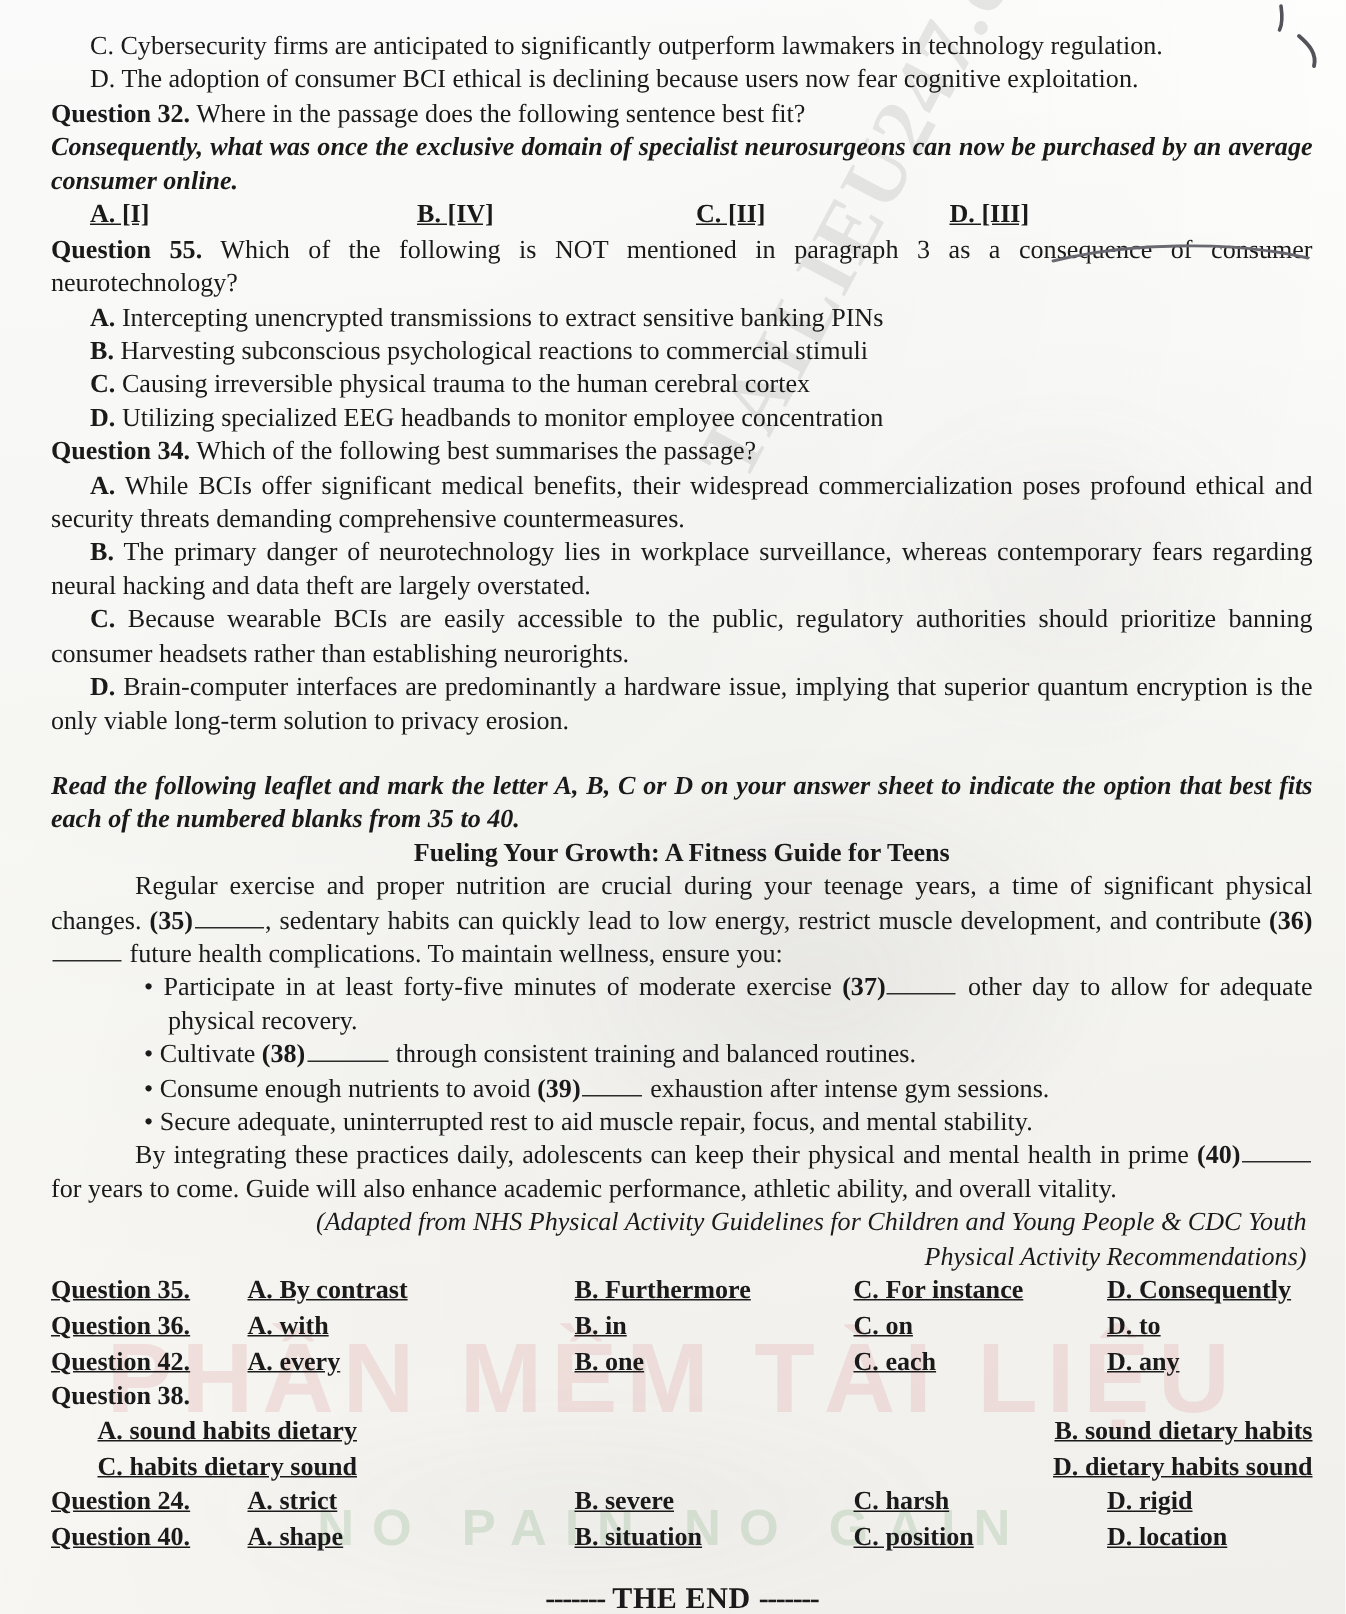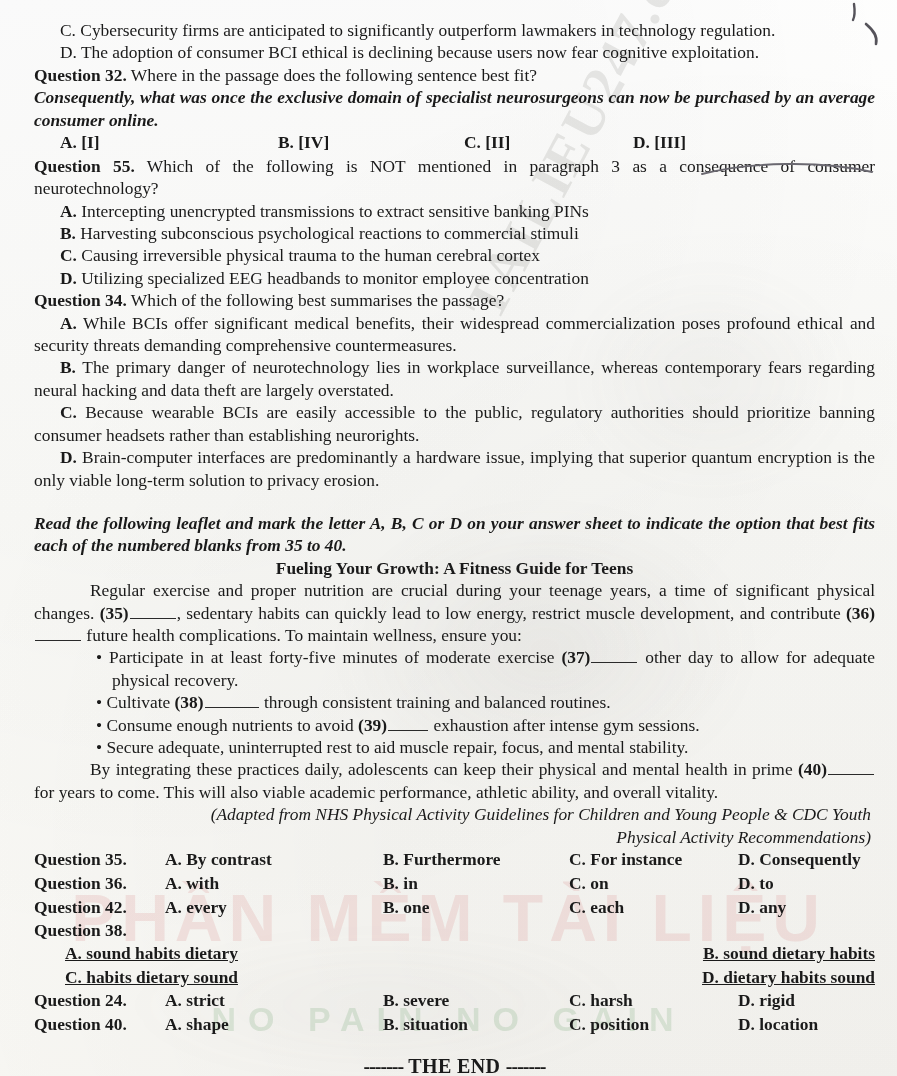--- a/index.html
+++ b/index.html
@@ -139,20 +139,21 @@
   .bullet-row.ind { padding-left: 78px; text-indent: -16px; }
 
   .spacer-lg { height: 21px; }
 
   
   .qrow {
     display: flex;
     font-size: 17.4px;
     line-height: 23.8px;
     white-space: nowrap;
+    text-decoration: underline;
   }
   .qrow .c-label { width: 131px; flex: 0 0 131px; font-weight: 700; }
   .qrow .c-a     { width: 218px; flex: 0 0 218px; }
   .qrow .c-b     { width: 186px; flex: 0 0 186px; }
   .qrow .c-c     { width: 169px; flex: 0 0 169px; }
   .qrow .c-d     { flex: 1 1 auto; }
 
   .q38row {
     display: flex;
     font-size: 17.4px;
@@ -271,21 +272,21 @@
     <span>•&nbsp;</span><span>Cultivate </span><b>(38)</b><span class="blank w-md"></span><span> through consistent training and balanced routines.</span>
   </div>
   <div class="bullet-row ind">
     <span>•&nbsp;</span><span>Consume enough nutrients to avoid </span><b>(39)</b><span class="blank w-sm"></span><span> exhaustion after intense gym sessions.</span>
   </div>
   <div class="bullet-row ind">
     <span>•&nbsp;</span><span>Secure adequate, uninterrupted rest to aid muscle repair, focus, and mental stability.</span>
   </div>
 
   <div class="para just indent-para">
-    <span>By integrating these practices daily, adolescents can keep their physical and mental health in prime </span><b>(40)</b><span class="blank"></span><span> for years to come. This will also viable academic performance, athletic ability, and overall vitality.</span>
+    <span>By integrating these practices daily, adolescents can keep their physical and mental health in prime </span><b>(40)</b><span class="blank"></span><span> for years to come. Guide will also enhance academic performance, athletic ability, and overall vitality.</span>
   </div>
 
   <div class="para right i" style="padding-right:4px;">(Adapted from NHS Physical Activity Guidelines for Children and Young People &amp; CDC Youth</div>
   <div class="para right i" style="padding-right:4px;">Physical Activity Recommendations)</div>
 
   <div class="qrow">
     <span class="c-label">Question 35.</span>
     <span class="c-a"><b>A. By contrast</b></span>
     <span class="c-b"><b>B. Furthermore</b></span>
     <span class="c-c"><b>C. For instance</b></span>

